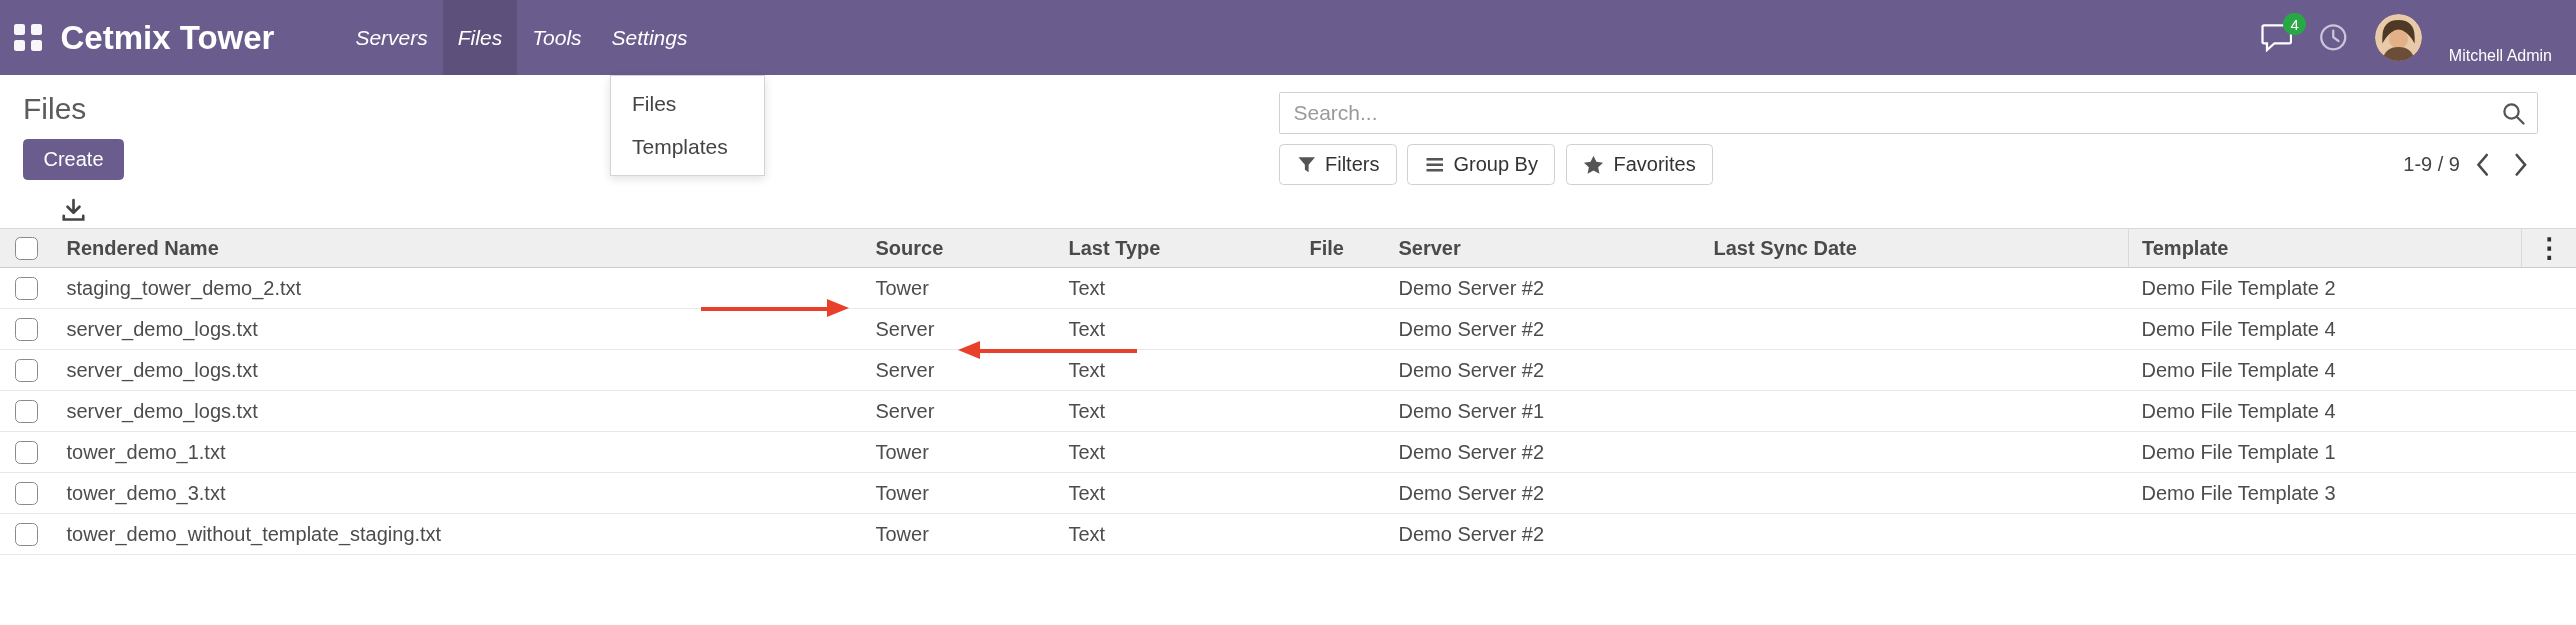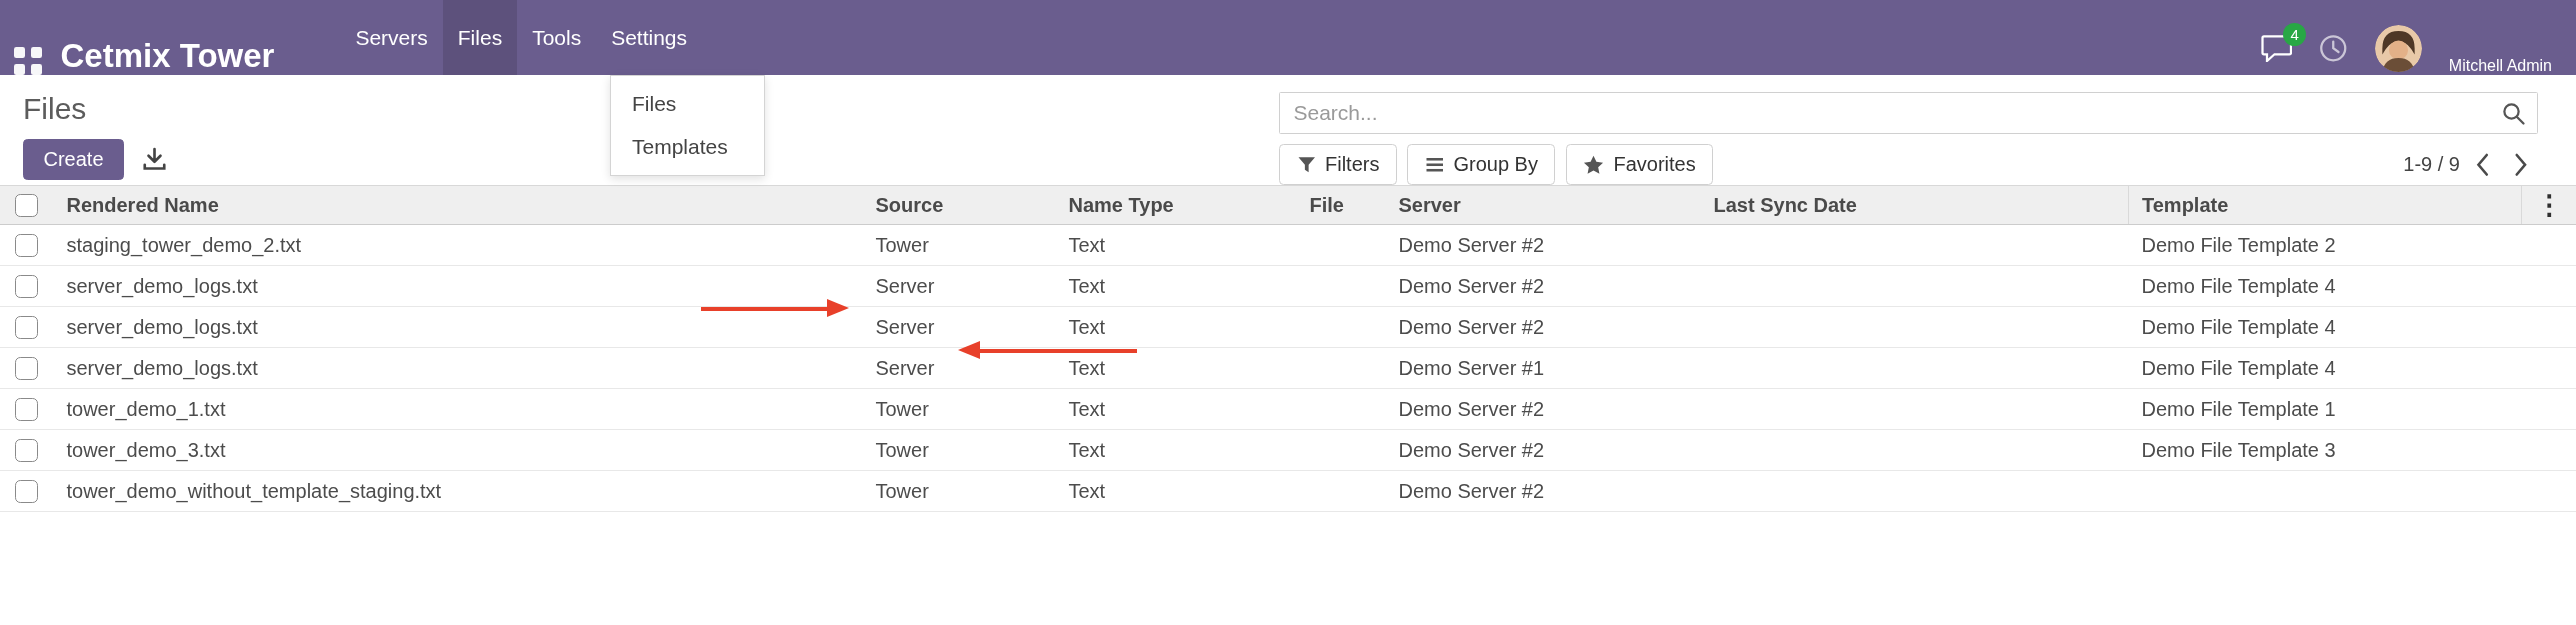--- a/index.html
+++ b/index.html
@@ -10,30 +10,30 @@
     color: #4c4c4c;
     position: relative;
     overflow: hidden;
   }
 
   
   .topbar {
     height: 75px;
     background: var(--brand, #6a5d8e);
     display: flex;
-    align-items: flex-end;
+    align-items: center;
     color: #fff;
   }
   .apps-btn { width: 56px; display: flex; justify-content: center; align-items: center; cursor: pointer; }
   .apps-grid { display: grid; grid-template-columns: 11.3px 11.3px; gap: 5.3px; }
   .apps-grid span { width: 11.3px; height: 11.3px; background: #ffffff; border-radius: 2.3px; opacity: .95; }
   .brand { font-size: 33px; font-weight: bold; margin: 0 66px 0 4.5px; white-space: nowrap; }
   .menu { display: flex; list-style: none; height: 75px; }
   .menu li {
-    padding: 0 15px; font-size: 21px; line-height: 75px; cursor: pointer; white-space: nowrap;
+    padding: 0 15px; font-size: 21px; line-height: 75px; cursor: pointer; white-space: nowrap; font-style: italic;
   }
   .menu li.active { background: rgba(0,0,0,.12); }
   .topbar-right { margin-left: auto; display: flex; align-items: center; gap: 27px; padding-right: 24px; }
   .msg-wrap { position: relative; display: flex; align-items: center; cursor: pointer; }
   .badge {
     position: absolute; top: -10.5px; right: -13.5px;
     background: var(--badge_green, #28a745); color: #fff;
     min-width: 22.5px; height: 22.5px; border-radius: 749px;
     font-size: 15px; display: flex; align-items: center; justify-content: center;
     padding: 0 4.5px;
@@ -50,21 +50,21 @@
     z-index: 60; padding: 6px 0;
   }
   .dropdown-item { padding: 9.8px 21px; font-size: 21px; color: #444; cursor: pointer; white-space: nowrap; }
 
   
   .control-panel {
     display: flex; justify-content: space-between;
     padding: 16.5px 38px 0 23px;
   }
   .page-title { font-size: 30px; color: #5c5c5c; font-weight: 400; margin-bottom: 13.5px; }
-  .cp-buttons { display: flex; align-items: center; gap: 12px; }
+  .cp-buttons { display: flex; align-items: center; gap: 12px; flex-direction: column; }
   .btn-create {
     background: var(--brand, #6a5d8e); color: #fff; border: 0.8px solid var(--brand, #6a5d8e);
     font-size: 20px; height: 41px; padding: 0 19.5px; border-radius: 4.5px; cursor: pointer;
     font-family: "Liberation Sans", sans-serif;
   }
   .btn-icon { background: transparent; border: none; cursor: pointer; display: flex; align-items: center; padding: 4.5px; }
 
   .cp-right { width: 1259px; }
   .searchbox { position: relative; }
   .searchbox input {
@@ -256,21 +256,21 @@
       <col style="width:393px">
       <col style="width:56px">
   </colgroup>
   <thead>
     <tr>
       <th class="c-check">
         <span class="checkbox"></span>
       </th>
       <th>Rendered Name</th>
       <th>Source</th>
-      <th>Name Type</th>
+      <th>Last Type</th>
       <th>File</th>
       <th>Server</th>
       <th>Last Sync Date</th>
       <th class="col-template">Template</th>
       <th class="c-menu">
         <span class="dots-icon">⋮</span>
       </th>
     </tr>
   </thead>
   <tbody>

